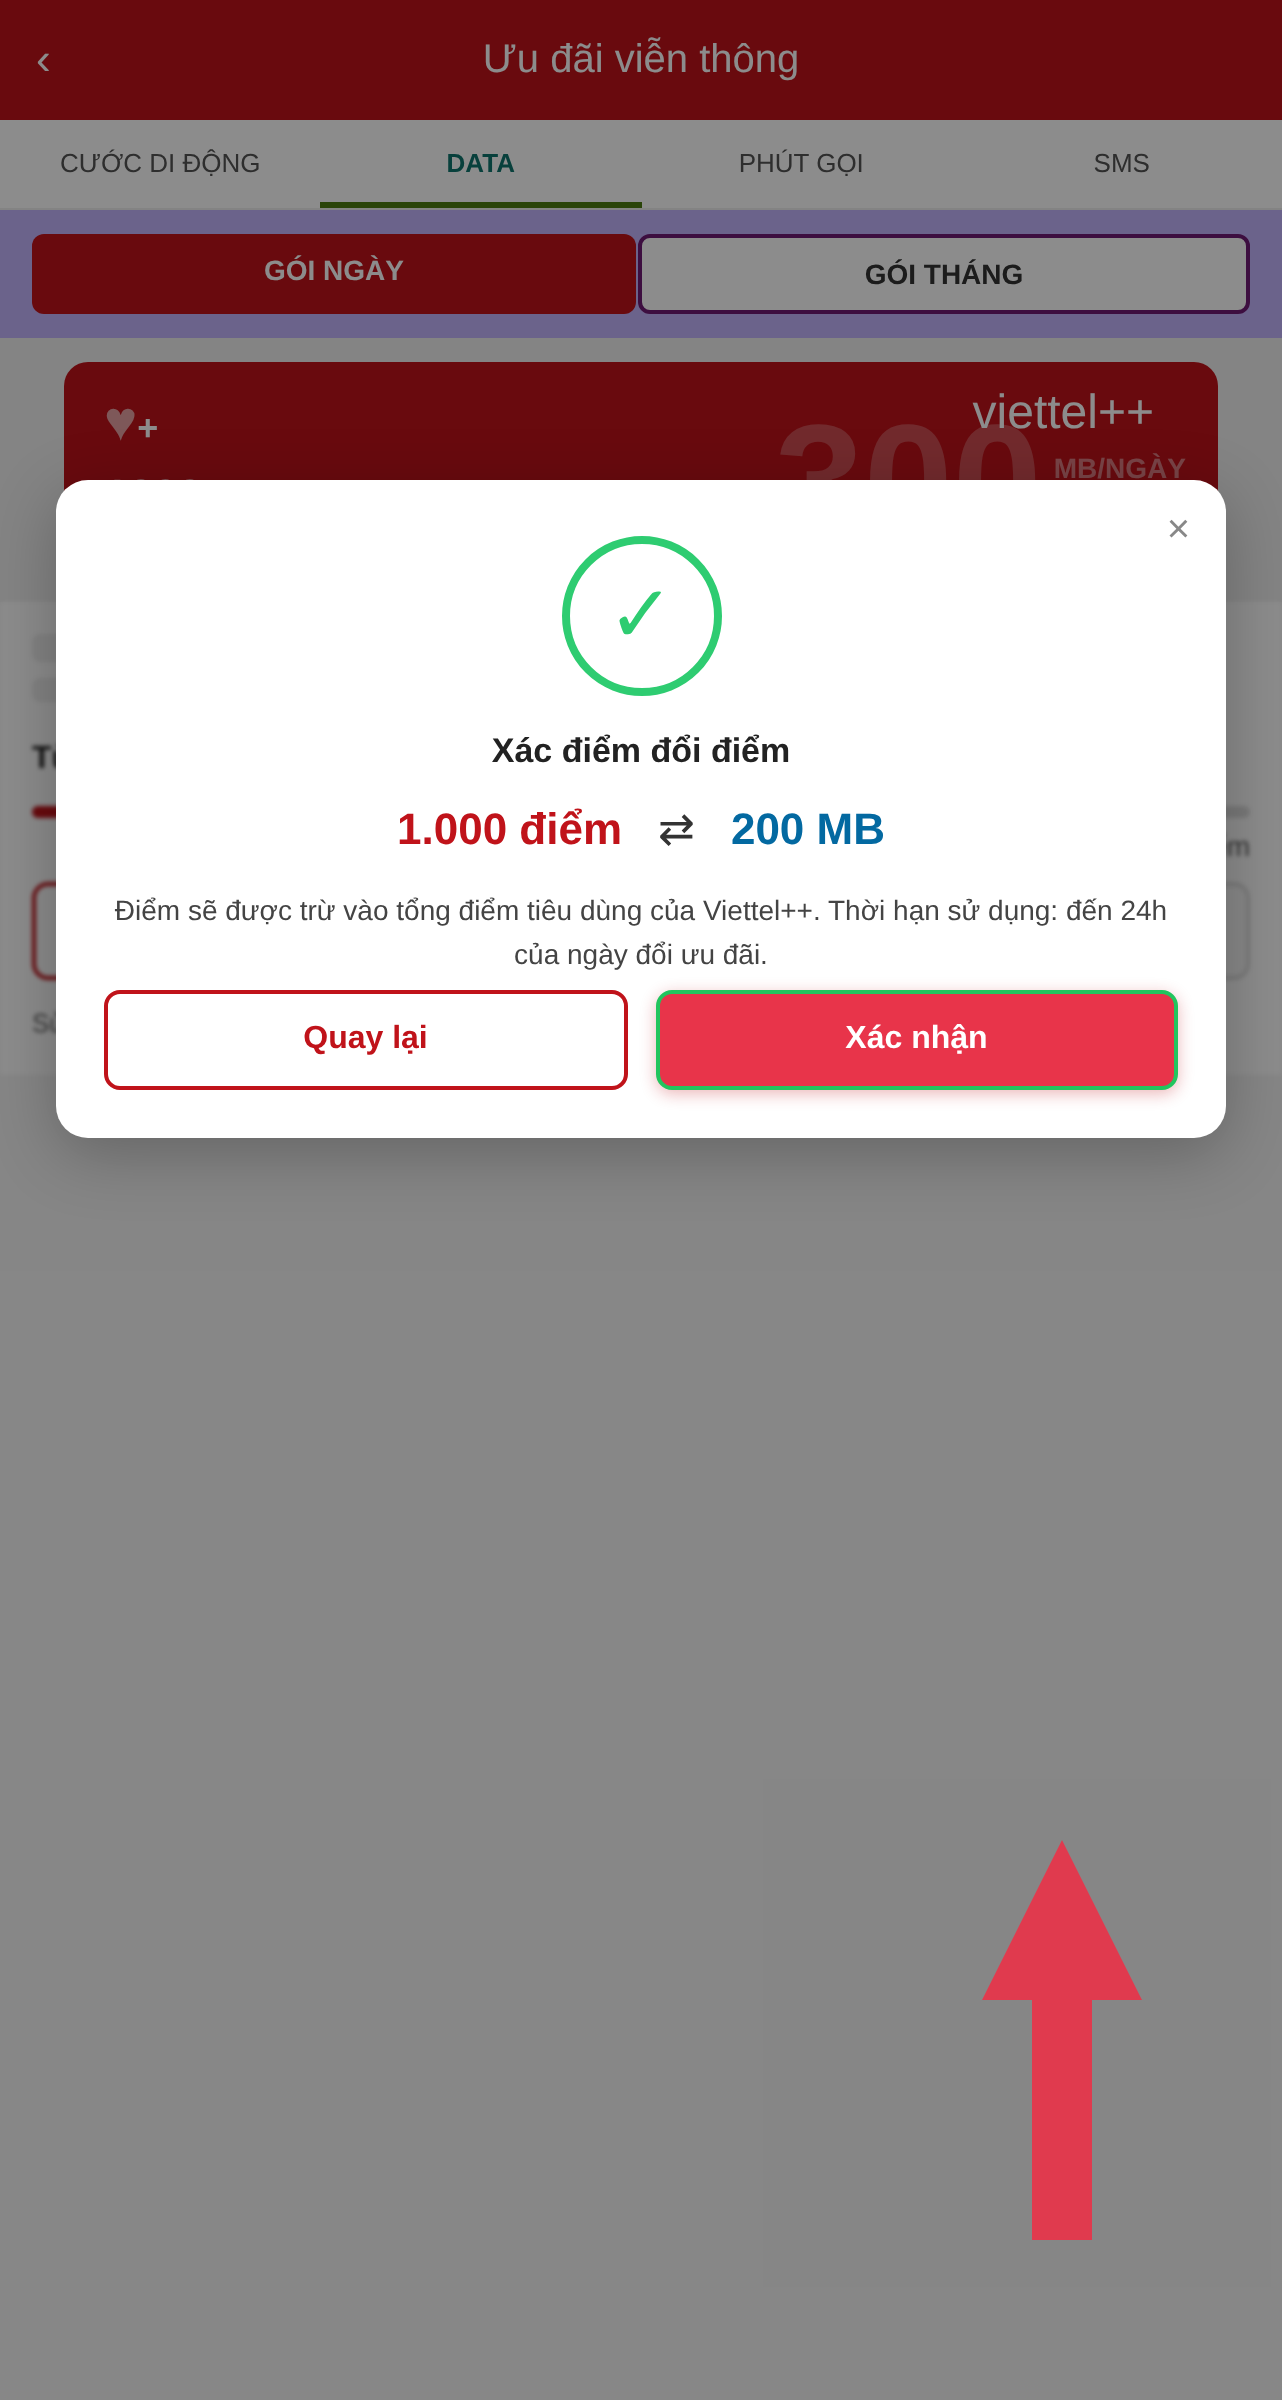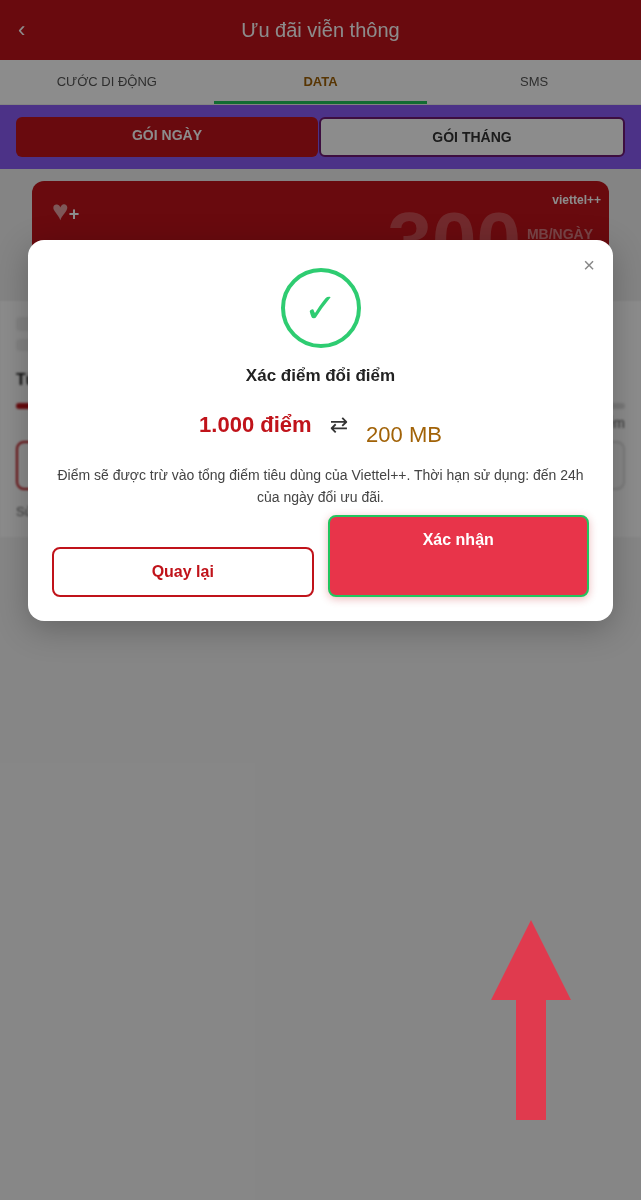--- a/index.html
+++ b/index.html
@@ -45,28 +45,28 @@
       text-align: center;
       padding: 14px 6px 10px;
       font-size: 13px;
       color: #555;
       cursor: pointer;
       font-weight: 500;
       border-bottom: 3px solid transparent;
       line-height: 1.3;
     }
     .tab-item.active {
-      color: #a16207;
-      border-bottom: 3px solid #22c55e;
+      color: #0f766e;
+      border-bottom: 3px solid #4d7c0f;
       font-weight: 700;
     }
 
     
     .sub-tabs {
-      background: #8b5cf6;
+      background: #c4b5fd;
       display: flex;
       gap: 1px;
       padding: 12px 16px;
     }
     .sub-tab {
       flex: 1;
       text-align: center;
       padding: 10px 0;
       border-radius: 6px;
       font-size: 14px;
@@ -106,24 +106,24 @@
       color: rgba(255,255,255,0.7);
       font-weight: 700;
     }
     .promo-equals {
       color: rgba(255,255,255,0.7);
       font-size: 18px;
     }
     .viettel-logo {
       position: absolute;
       top: 12px;
-      right: 8px;
+      right: 32px;
       color: white;
-      font-size: 12px;
-      font-weight: 700;
+      font-size: 24px;
+      font-weight: 400;
     }
 
     
     .page-content {
       background: white;
       padding: 16px;
       filter: blur(0px);
     }
 
     .section-title {
@@ -266,23 +266,22 @@
       font-size: 22px;
       font-weight: 800;
       color: #c0131a;
     }
     .modal-arrow {
       font-size: 22px;
       color: #333;
     }
     .modal-mb {
       font-size: 22px;
-      font-weight: 400;
-      color: #a16207;
-      margin-top: 20px;
+      font-weight: 700;
+      color: #0369a1;
     }
     .modal-desc {
       font-size: 14px;
       color: #444;
       text-align: center;
       line-height: 1.6;
       margin-bottom: 6px;
     }
     .modal-buttons {
       display: flex;
@@ -292,21 +291,20 @@
       flex: 1;
       border: 2px solid #c0131a;
       background: white;
       color: #c0131a;
       border-radius: 8px;
       padding: 14px 0;
       font-size: 16px;
       font-weight: 600;
       cursor: pointer;
       text-align: center;
-      margin-top: 32px;
     }
     .btn-confirm {
       flex: 1;
       background: #e8344a;
       color: white;
       border-radius: 8px;
       padding: 14px 0;
       font-size: 16px;
       font-weight: 600;
       cursor: pointer;
@@ -321,20 +319,21 @@
 <div style="position:relative; width:641px; height:1200px; overflow:hidden;">
 
   <div class="header">
     <span class="header-back">‹</span>
     <span class="header-title">Ưu đãi viễn thông</span>
   </div>
 
   <div class="tabs-row">
     <div class="tab-item">CƯỚC DI ĐỘNG</div>
     <div class="tab-item active">DATA</div>
+    <div class="tab-item">PHÚT GỌI</div>
     <div class="tab-item">SMS</div>
   </div>
 
   <div class="sub-tabs">
     <div class="sub-tab active">GÓI NGÀY</div>
     <div class="sub-tab inactive">GÓI THÁNG</div>
   </div>
 
   <div style="background:#f0f0f0; padding: 12px 16px 0 16px;">
     <div class="promo-card">

